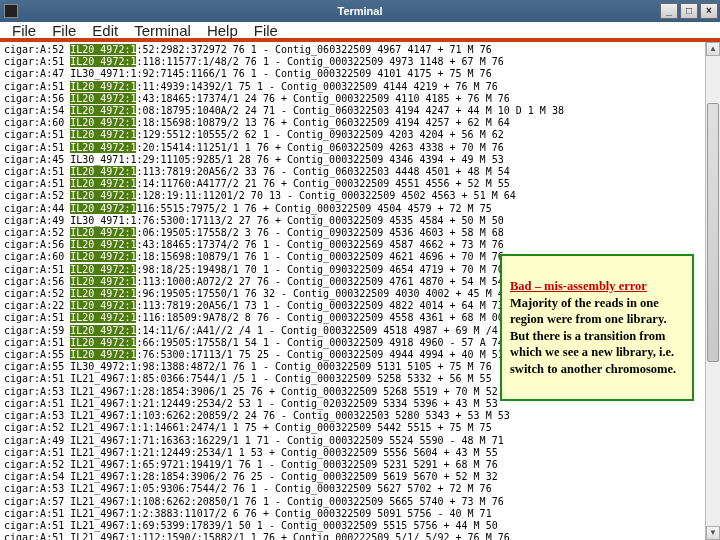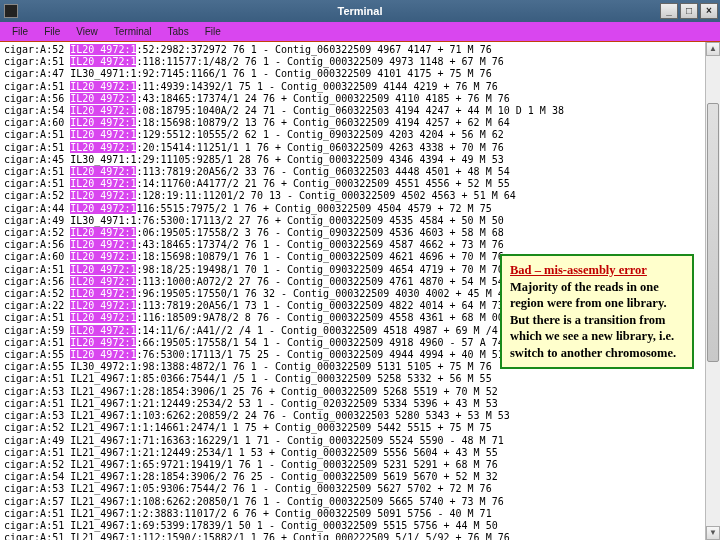--- a/index.html
+++ b/index.html
@@ -1,52 +1,52 @@
 <!DOCTYPE html>
 <html><head>
 <meta charset="utf-8">
 <style>
   * { margin: 0; padding: 0; box-sizing: border-box; }
   body { width: 720px; height: 540px; font-family: sans-serif; background: #2d2d2d; overflow: hidden; position: relative; }
   .titlebar { background: linear-gradient(#4a6d8f,#3a5d7f); height: 22px; display: flex; align-items: center; justify-content: center; color: #fff; font-size: 11px; font-weight: bold; position: relative; }
   .title-icon { position: absolute; left: 4px; width: 14px; height: 14px; background: #222; border: 1px solid #888; }
   .title-ctrls { position: absolute; right: 2px; display: flex; gap: 2px; }
   .title-btn { width: 18px; height: 16px; background: linear-gradient(#eee,#ccc); border: 1px solid #666; font-size: 10px; text-align: center; line-height: 13px; color: #222; font-family: sans-serif; cursor: pointer; }
-  .menubar { background: #d946ef; height: 20px; display: flex; align-items: center; padding: 0 4px; font-size: 10px; color: #222; border-bottom: 1px solid #c2410c; }
+  .menubar { background: #ffffff; height: 20px; display: flex; align-items: center; padding: 0 4px; font-size: 15px; color: #222; border-bottom: 4px solid #c2410c; }
   .menu-item { padding: 0 8px; cursor: pointer; }
   .term-wrap { position: absolute; top: 42px; left: 0; right: 0; bottom: 0; background: #fff; overflow: hidden; }
   .term { font-family: "DejaVu Sans Mono","Bitstream Vera Sans Mono",monospace; font-size: 10.0px; line-height: 12.2px; color: #000; white-space: pre; padding: 2px 4px; filter: blur(0.35px); letter-spacing: 0; }
-  .hl { background: #d946ef; color: #fff; }
+  .hl { background: #4d7c0f; color: #fff; }
   .scrollbar-v { position: absolute; top: 42px; right: 0; bottom: 0; width: 15px; background: #eee; border-left: 1px solid #bbb; }
   .sb-arrow { height: 14px; background: linear-gradient(#f7f7f7,#ddd); border: 1px solid #aaa; font-size: 8px; text-align: center; line-height: 12px; color: #555; cursor: pointer; }
   .sb-track { position: absolute; top: 14px; bottom: 14px; left: 0; right: 0; }
   .sb-thumb { position: absolute; left: 1px; right: 1px; top: 10%; height: 55%; background: linear-gradient(#e0e0e0,#c8c8c8); border: 1px solid #999; border-radius: 2px; cursor: pointer; }
-  .callout { position: absolute; top: 254px; right: 26px; width: 194px; background: #ffffcc; border: 2px solid #1a8a1a; padding: 6px 8px; font-size: 12.5px; line-height: 1.32; font-family: Georgia,"Times New Roman",serif; color: #000; }
+  .callout { position: absolute; top: 254px; right: 26px; width: 194px; background: #ffffcc; border: 2px solid #1a8a1a; padding: 22px 8px; font-size: 12.5px; line-height: 1.32; font-family: Georgia,"Times New Roman",serif; color: #000; }
   .callout .lead { color: #c00000; font-weight: bold; text-decoration: underline; }
   .callout b { font-weight: bold; }
 </style>
 </head>
 <body>
 
 <div class="titlebar">
   <div class="title-icon"></div>
   <span>Terminal</span>
   <div class="title-ctrls">
     <div class="title-btn">_</div>
     <div class="title-btn">□</div>
     <div class="title-btn">×</div>
   </div>
 </div>
 
 <div class="menubar">
   <div class="menu-item">File</div>
   <div class="menu-item">File</div>
-  <div class="menu-item">View</div>
+  <div class="menu-item">Edit</div>
   <div class="menu-item">Terminal</div>
-  <div class="menu-item">Tabs</div>
+  <div class="menu-item">Help</div>
   <div class="menu-item">File</div>
 </div>
 
 <div class="term-wrap">
   <div class="term" id="term">cigar:A:52 <span class="hl">IL20_4972:1</span>:52:2982:372972 76 1 - Contig_060322509 4967 4147 + 71 M 76
 cigar:A:51 <span class="hl">IL20_4972:1</span>:118:11577:1/48/2 76 1 - Contig_000322509 4973 1148 + 67 M 76
 cigar:A:47 IL30_4971:1:92:7145:1166/1 76 1 - Contig_000322509 4101 4175 + 75 M 76
 cigar:A:51 <span class="hl">IL20_4972:1</span>:11:4939:14392/1 75 1 - Contig_000322509 4144 4219 + 76 M 76
 cigar:A:56 <span class="hl">IL20_4972:1</span>:43:18465:17374/1 24 76 + Contig_000322509 4110 4185 + 76 M 76
 cigar:A:54 <span class="hl">IL20_4972:1</span>:08:18795:1040A/2 24 71 - Contig_060322503 4194 4247 + 44 M 10 D 1 M 38

